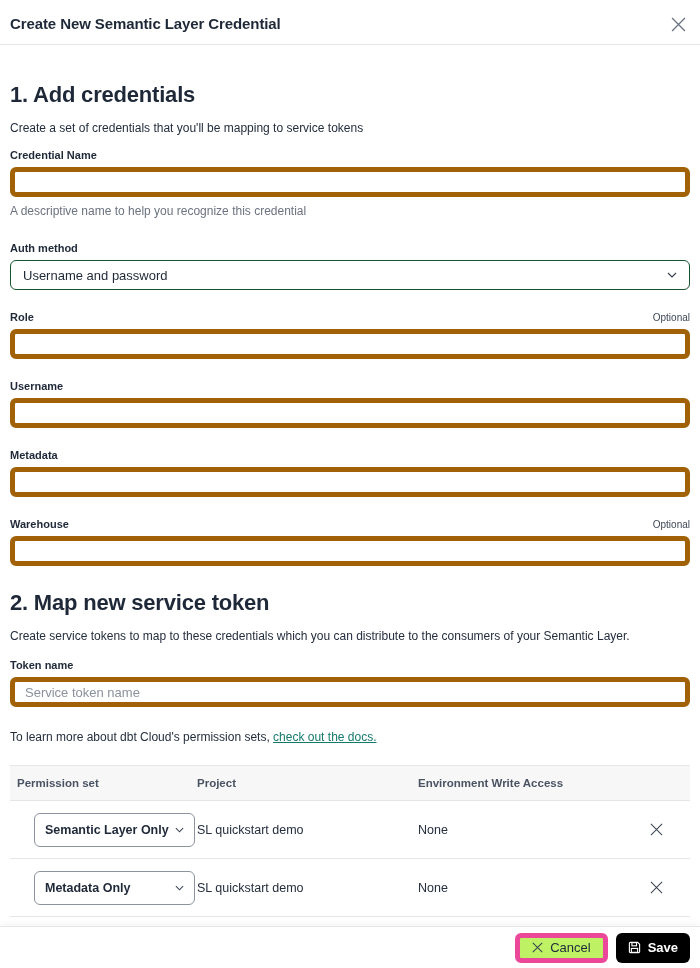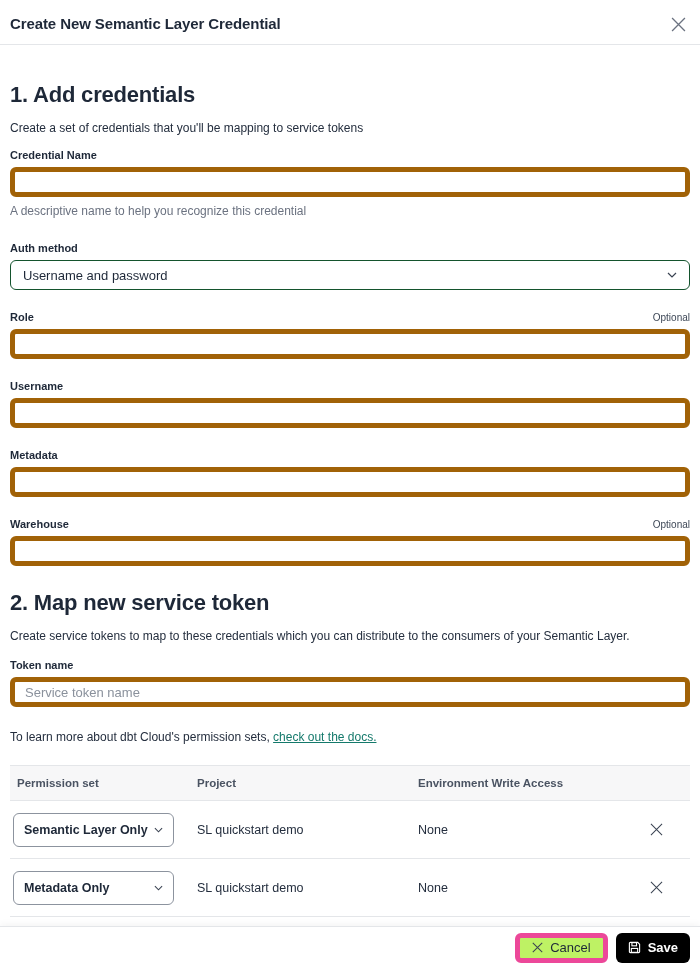--- a/index.html
+++ b/index.html
@@ -55,21 +55,21 @@
     background: #f7f7f8;
     border-top: 1px solid #e4e6e9; border-bottom: 1px solid #e4e6e9;
   }
   .perm-header-cell { font-size: 11.5px; font-weight: 700; color: #4a5362; padding-left: 7px; }
   .perm-row {
     display: grid; grid-template-columns: 180px 221px 1fr 44px;
     height: 58px; align-items: center;
     border-bottom: 1px solid #e4e6e9;
   }
   .perm-select {
-    width: 161px; height: 21px; margin-left: 3px;
+    width: 161px; height: 21px; margin-left: 24px;
     border: 1px solid #8c939e; border-radius: 6px;
     display: flex; align-items: center; justify-content: space-between;
     padding: 16px 10px; font-size: 12.5px; font-weight: 700; color: #1e2838;
     cursor: pointer; background: #fff;
   }
   .perm-cell { font-size: 12.5px; color: #242e3e; padding-left: 7px; }
   .remove-btn { justify-self: start; }
   .add-permission-btn {
     margin-top: 10px; height: 26px; padding: 0 12px;
     background: #126568; color: #ffffff;

